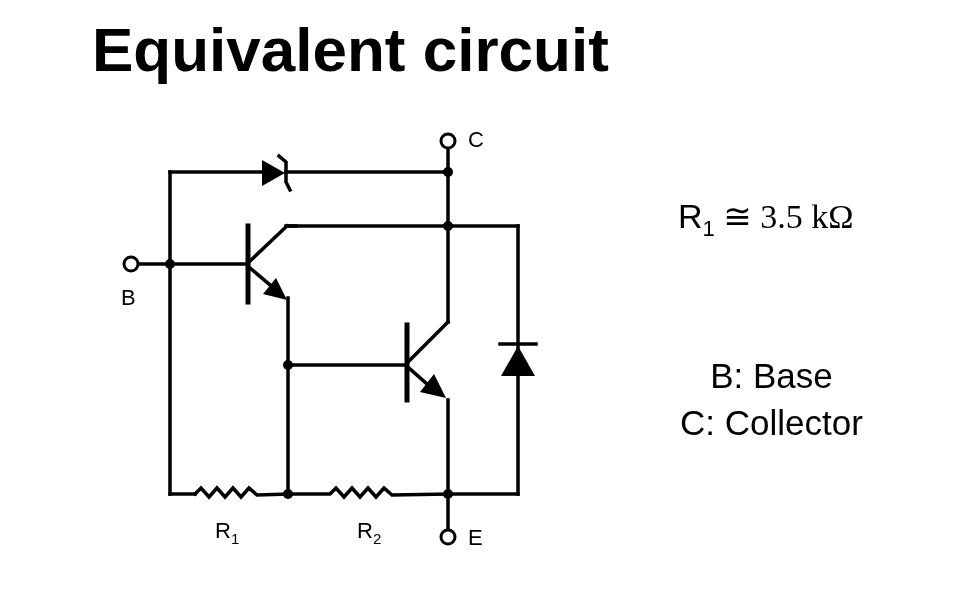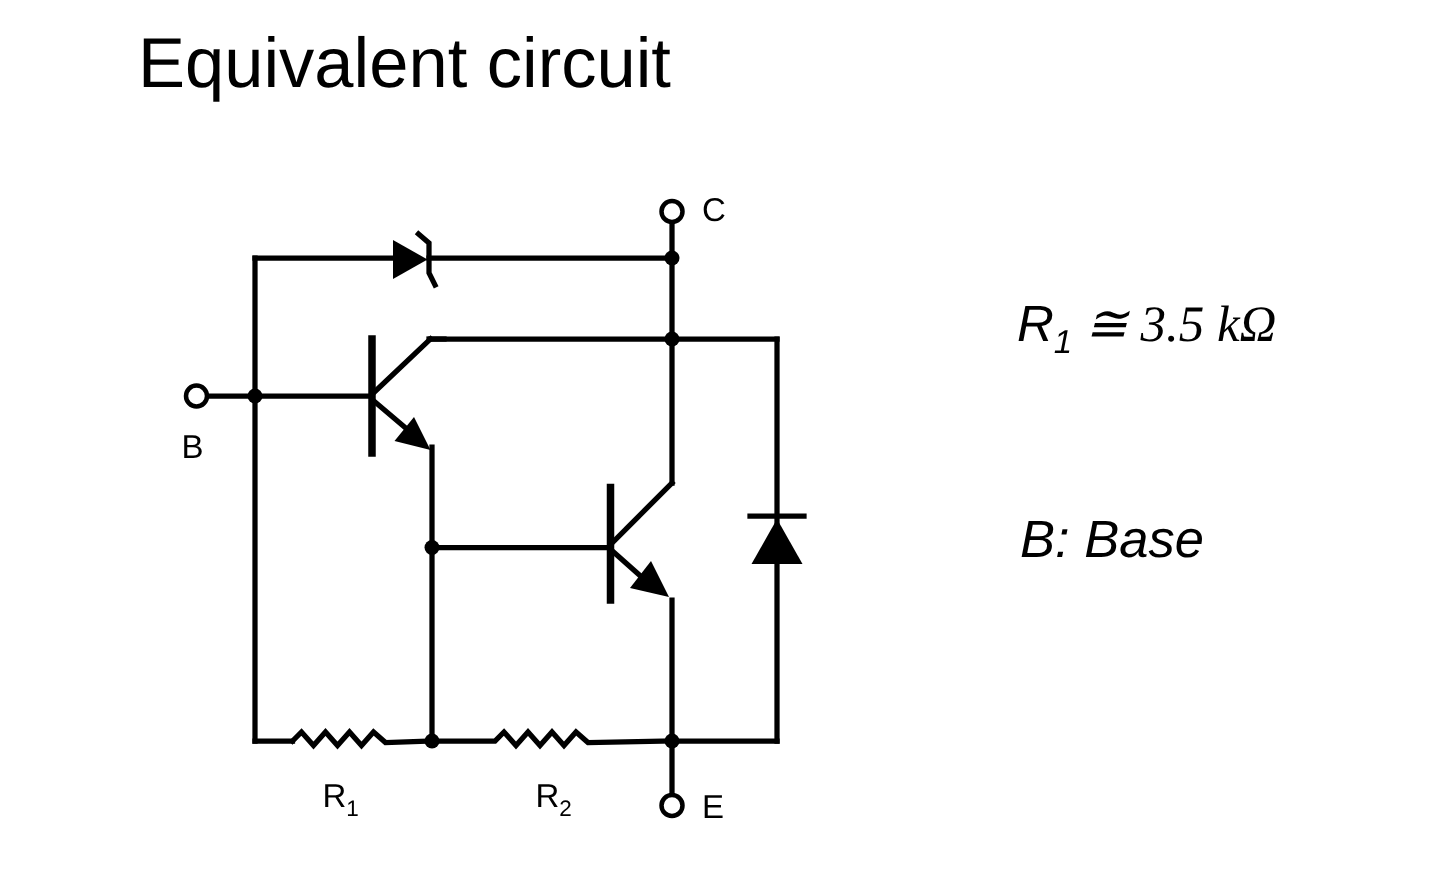--- a/index.html
+++ b/index.html
@@ -1,25 +1,25 @@
 <!DOCTYPE html>
 <html><head>
 <meta charset="utf-8">
 <style>
   html, body { margin: 0; padding: 0; background: #ffffff; }
   body { width: 965px; height: 589px; position: relative; overflow: hidden; font-family: "Liberation Sans", sans-serif; color: #000; }
-  .title { position: absolute; left: 92px; top: 14px; font-size: 47px; font-weight: normal; letter-spacing: 0px; }
+  .title { position: absolute; left: 92px; top: 14px; font-size: 62px; font-weight: bold; letter-spacing: 0px; }
   svg.circuit { position: absolute; left: 0; top: 0; }
   .lbl { font-family: "Liberation Sans", sans-serif; font-size: 22px; fill: #000; }
   .sub { font-size: 15px; }
   .values { position: absolute; left: 678px; top: 196px; font-family: "Liberation Serif", serif; font-size: 34px; line-height: 40px; }
   .values .sym { font-family: "Liberation Sans", sans-serif; }
   .values sub { font-family: "Liberation Sans", sans-serif; font-size: 22px; vertical-align: -8px; }
-  .legend { position: absolute; left: 680px; top: 336px; font-size: 35px; line-height: 47px; text-align: center; }
-  .row { display: block; white-space: nowrap; font-style: italic; }
+  .legend { position: absolute; left: 680px; top: 352px; font-size: 35px; line-height: 47px; text-align: center; }
+  .row { display: block; white-space: nowrap; }
 </style>
 </head>
 <body>
 
 <div class="title">Equivalent circuit</div>
 
 <svg class="circuit" width="965" height="589" viewBox="0 0 965 589">
   <g stroke="#000" stroke-width="3.5" fill="none" stroke-linecap="square">
 
     <line x1="139" y1="264" x2="248" y2="264"></line>
@@ -83,13 +83,14 @@
   <text class="lbl" x="215" y="538"><tspan>R</tspan><tspan class="sub" dy="6">1</tspan></text>
   <text class="lbl" x="357" y="538"><tspan>R</tspan><tspan class="sub" dy="6">2</tspan></text>
 </svg>
 
 <div class="values">
   <span class="row"><span class="sym">R</span><sub>1</sub> <span>≅</span> <span>3.5 kΩ</span></span>
 </div>
 
 <div class="legend">
   <span class="row"><span>B:</span> <span>Base</span></span>
+  <span class="row"><span>C:</span> <span>Collector</span></span>
 </div>
 
 </body></html>

